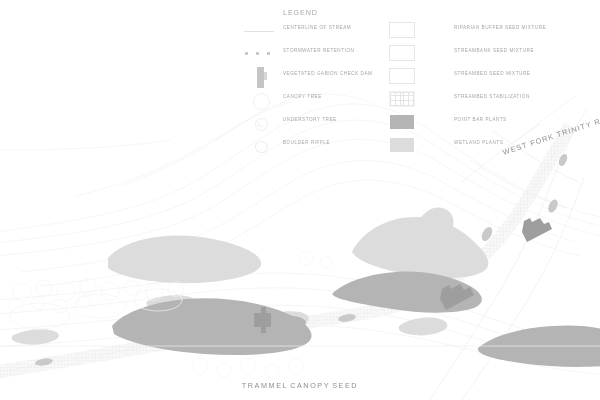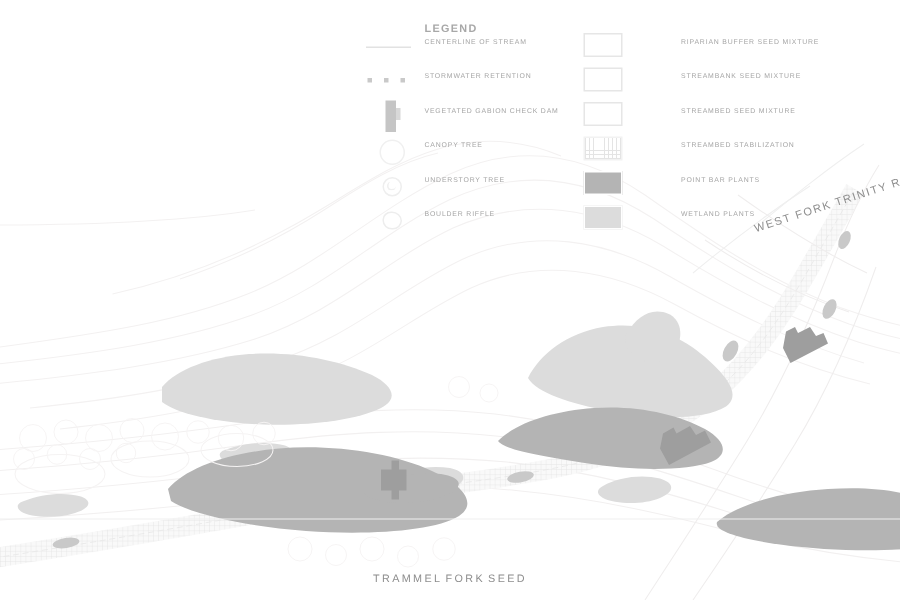--- a/index.html
+++ b/index.html
@@ -13,24 +13,23 @@
 
   
   .map-layer{position:absolute;left:0;top:0;width:600px;height:400px;}
   .map-layer svg{display:block;}
 
   
   .legend{
     position:absolute;left:234px;top:4px;width:330px;height:140px;
   }
   .legend-title{
-    position:absolute;left:49px;top:10px;
+    position:absolute;left:49px;top:4px;
     font-size:7.2px;letter-spacing:0.9px;color:#a8a8a8;
     white-space:nowrap;
-    font-weight:bold;
   }
   .legend-col{position:absolute;top:16px;}
   .legend-col.left{left:0px;width:160px;}
   .legend-col.right{left:152px;width:178px;}
 
   .leg-row{position:relative;height:23px;}
   .leg-row .leg-label{
     position:absolute;top:6px;
     font-size:4.6px;letter-spacing:0.55px;color:#a5a5a5;
     white-space:nowrap;line-height:1;
@@ -263,21 +262,21 @@
           <path d="M462 182 C 486 162, 512 142, 540 124"></path>
         </g>
 
       </g>
     </svg>
   </div>
 
   <div class="river-label">WEST FORK TRINITY RIVER</div>
 
   <div class="road-label">
-    <span>TRAMMEL</span><span>FORK</span><span>SEED</span>
+    <span>TRAMMEL</span><span>CANOPY</span><span>SEED</span>
   </div>
 
   <div class="legend">
 
     <div class="legend-title">LEGEND</div>
 
     <div class="legend-col left">
 
       <div class="leg-row">
         <div class="leg-sym">

